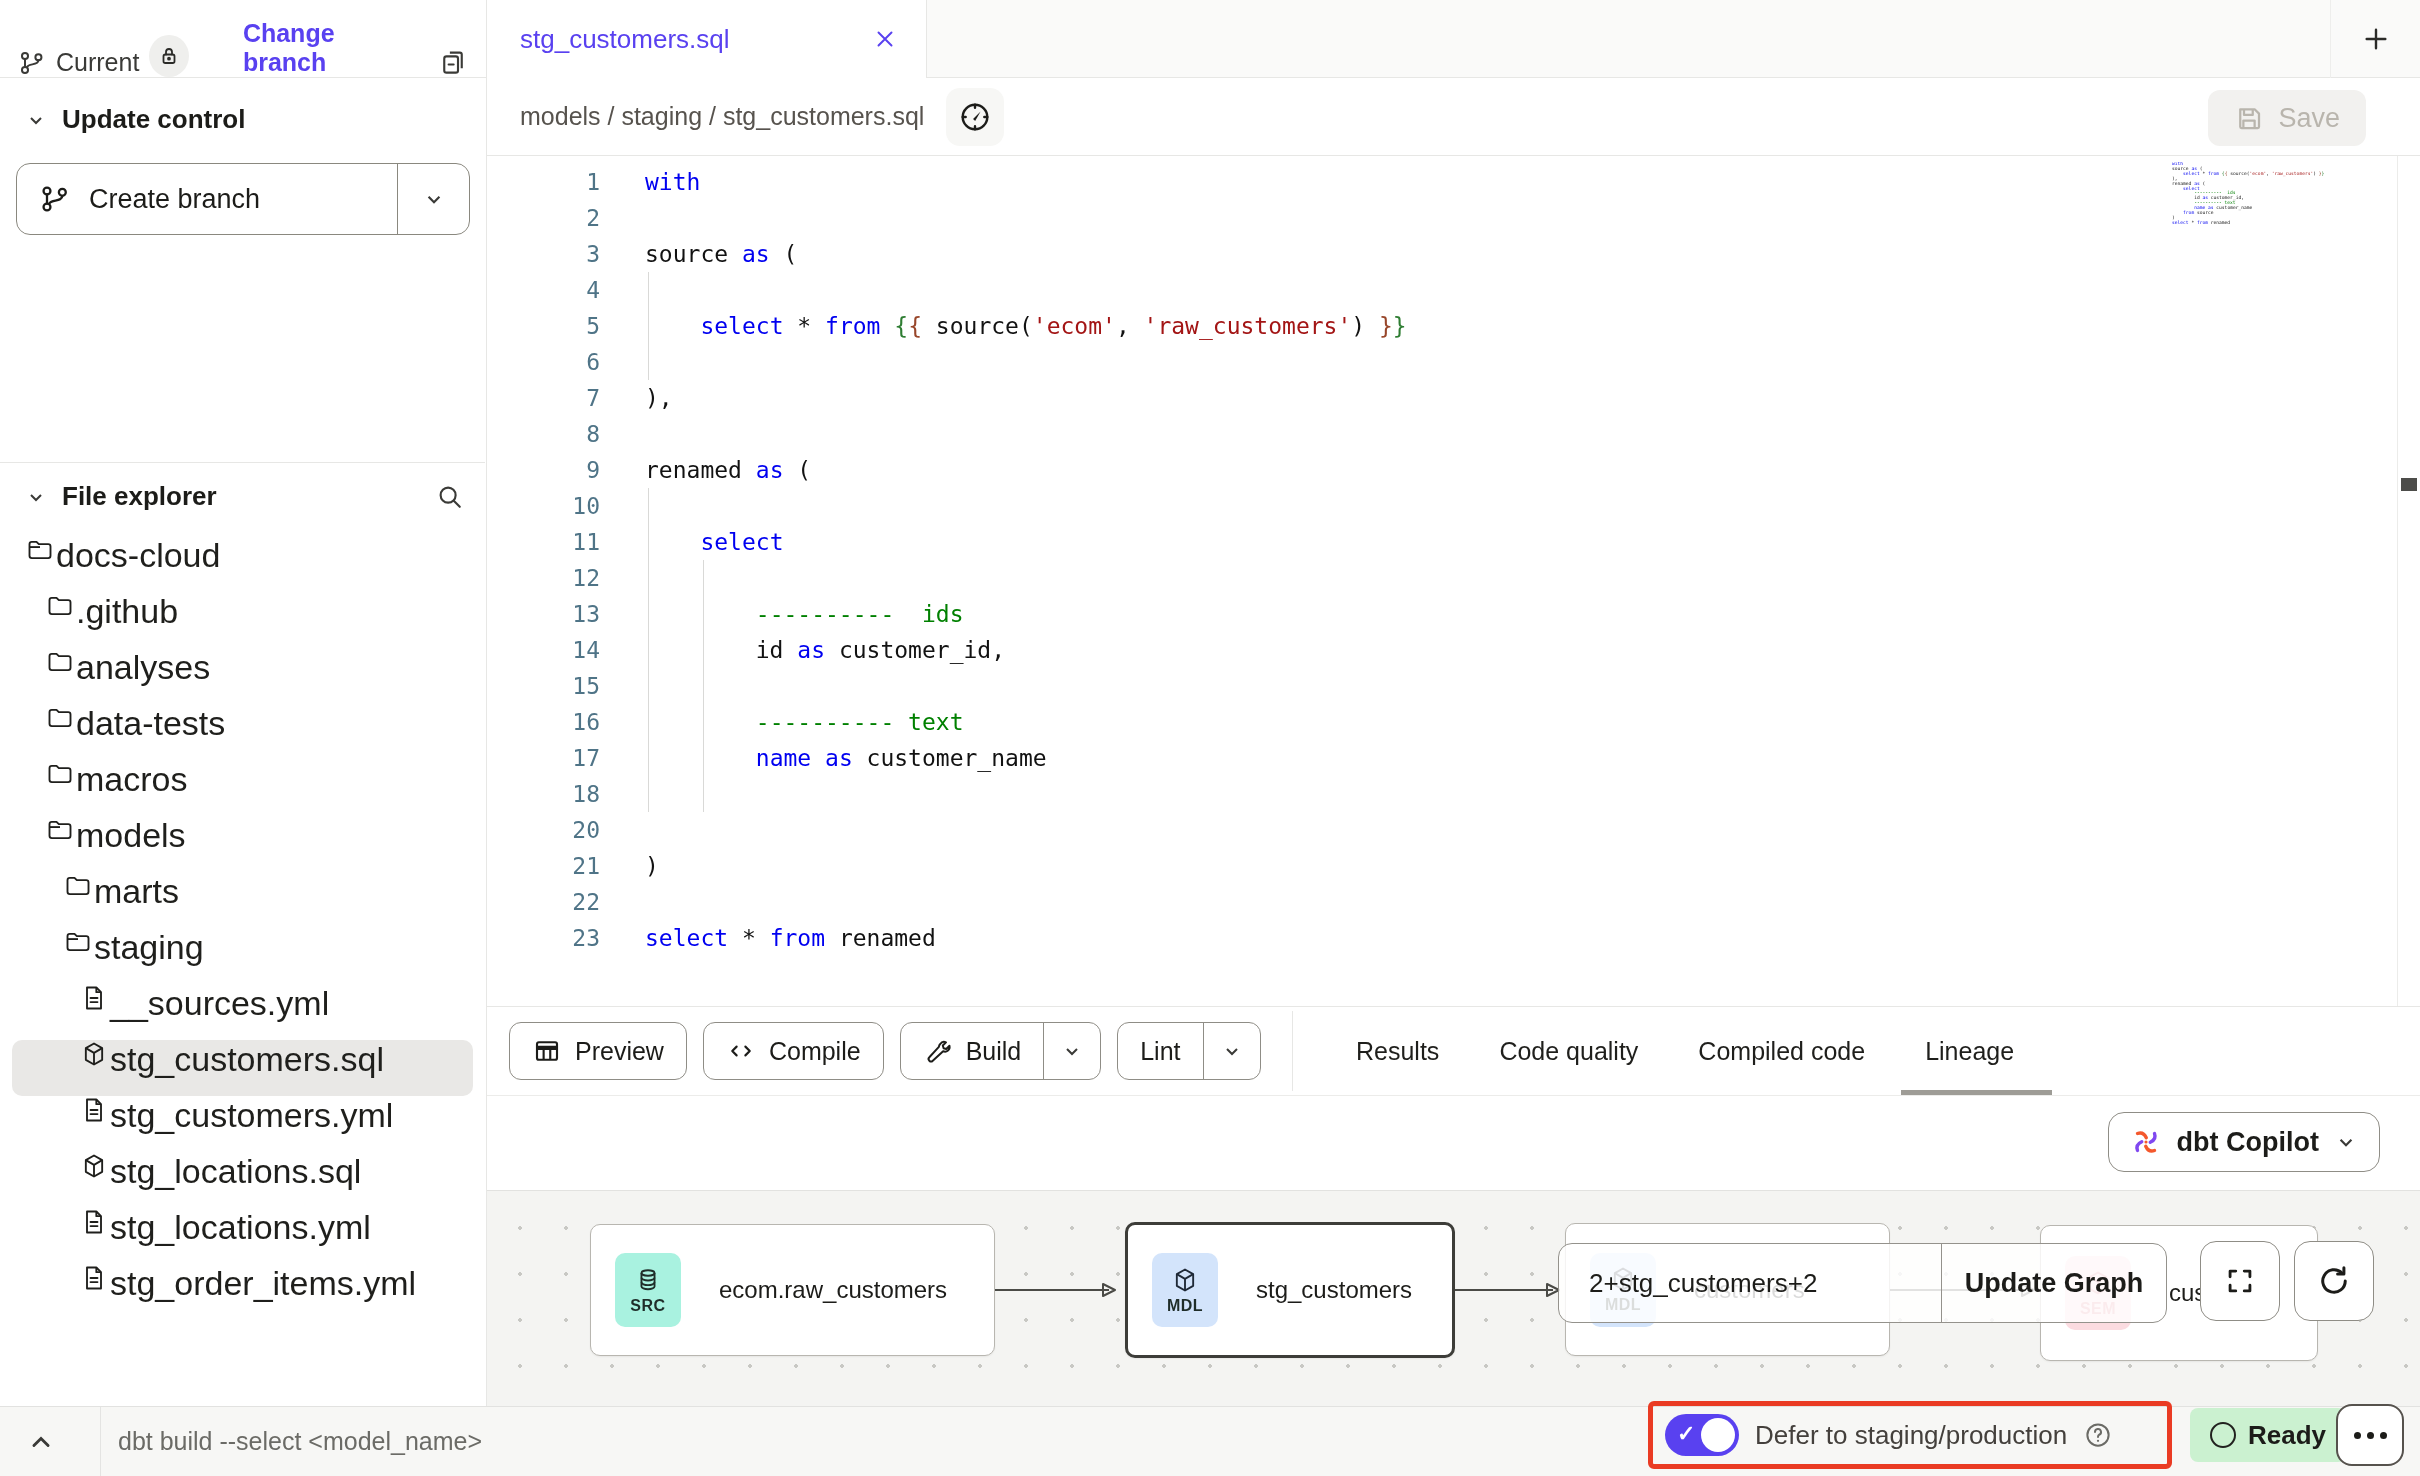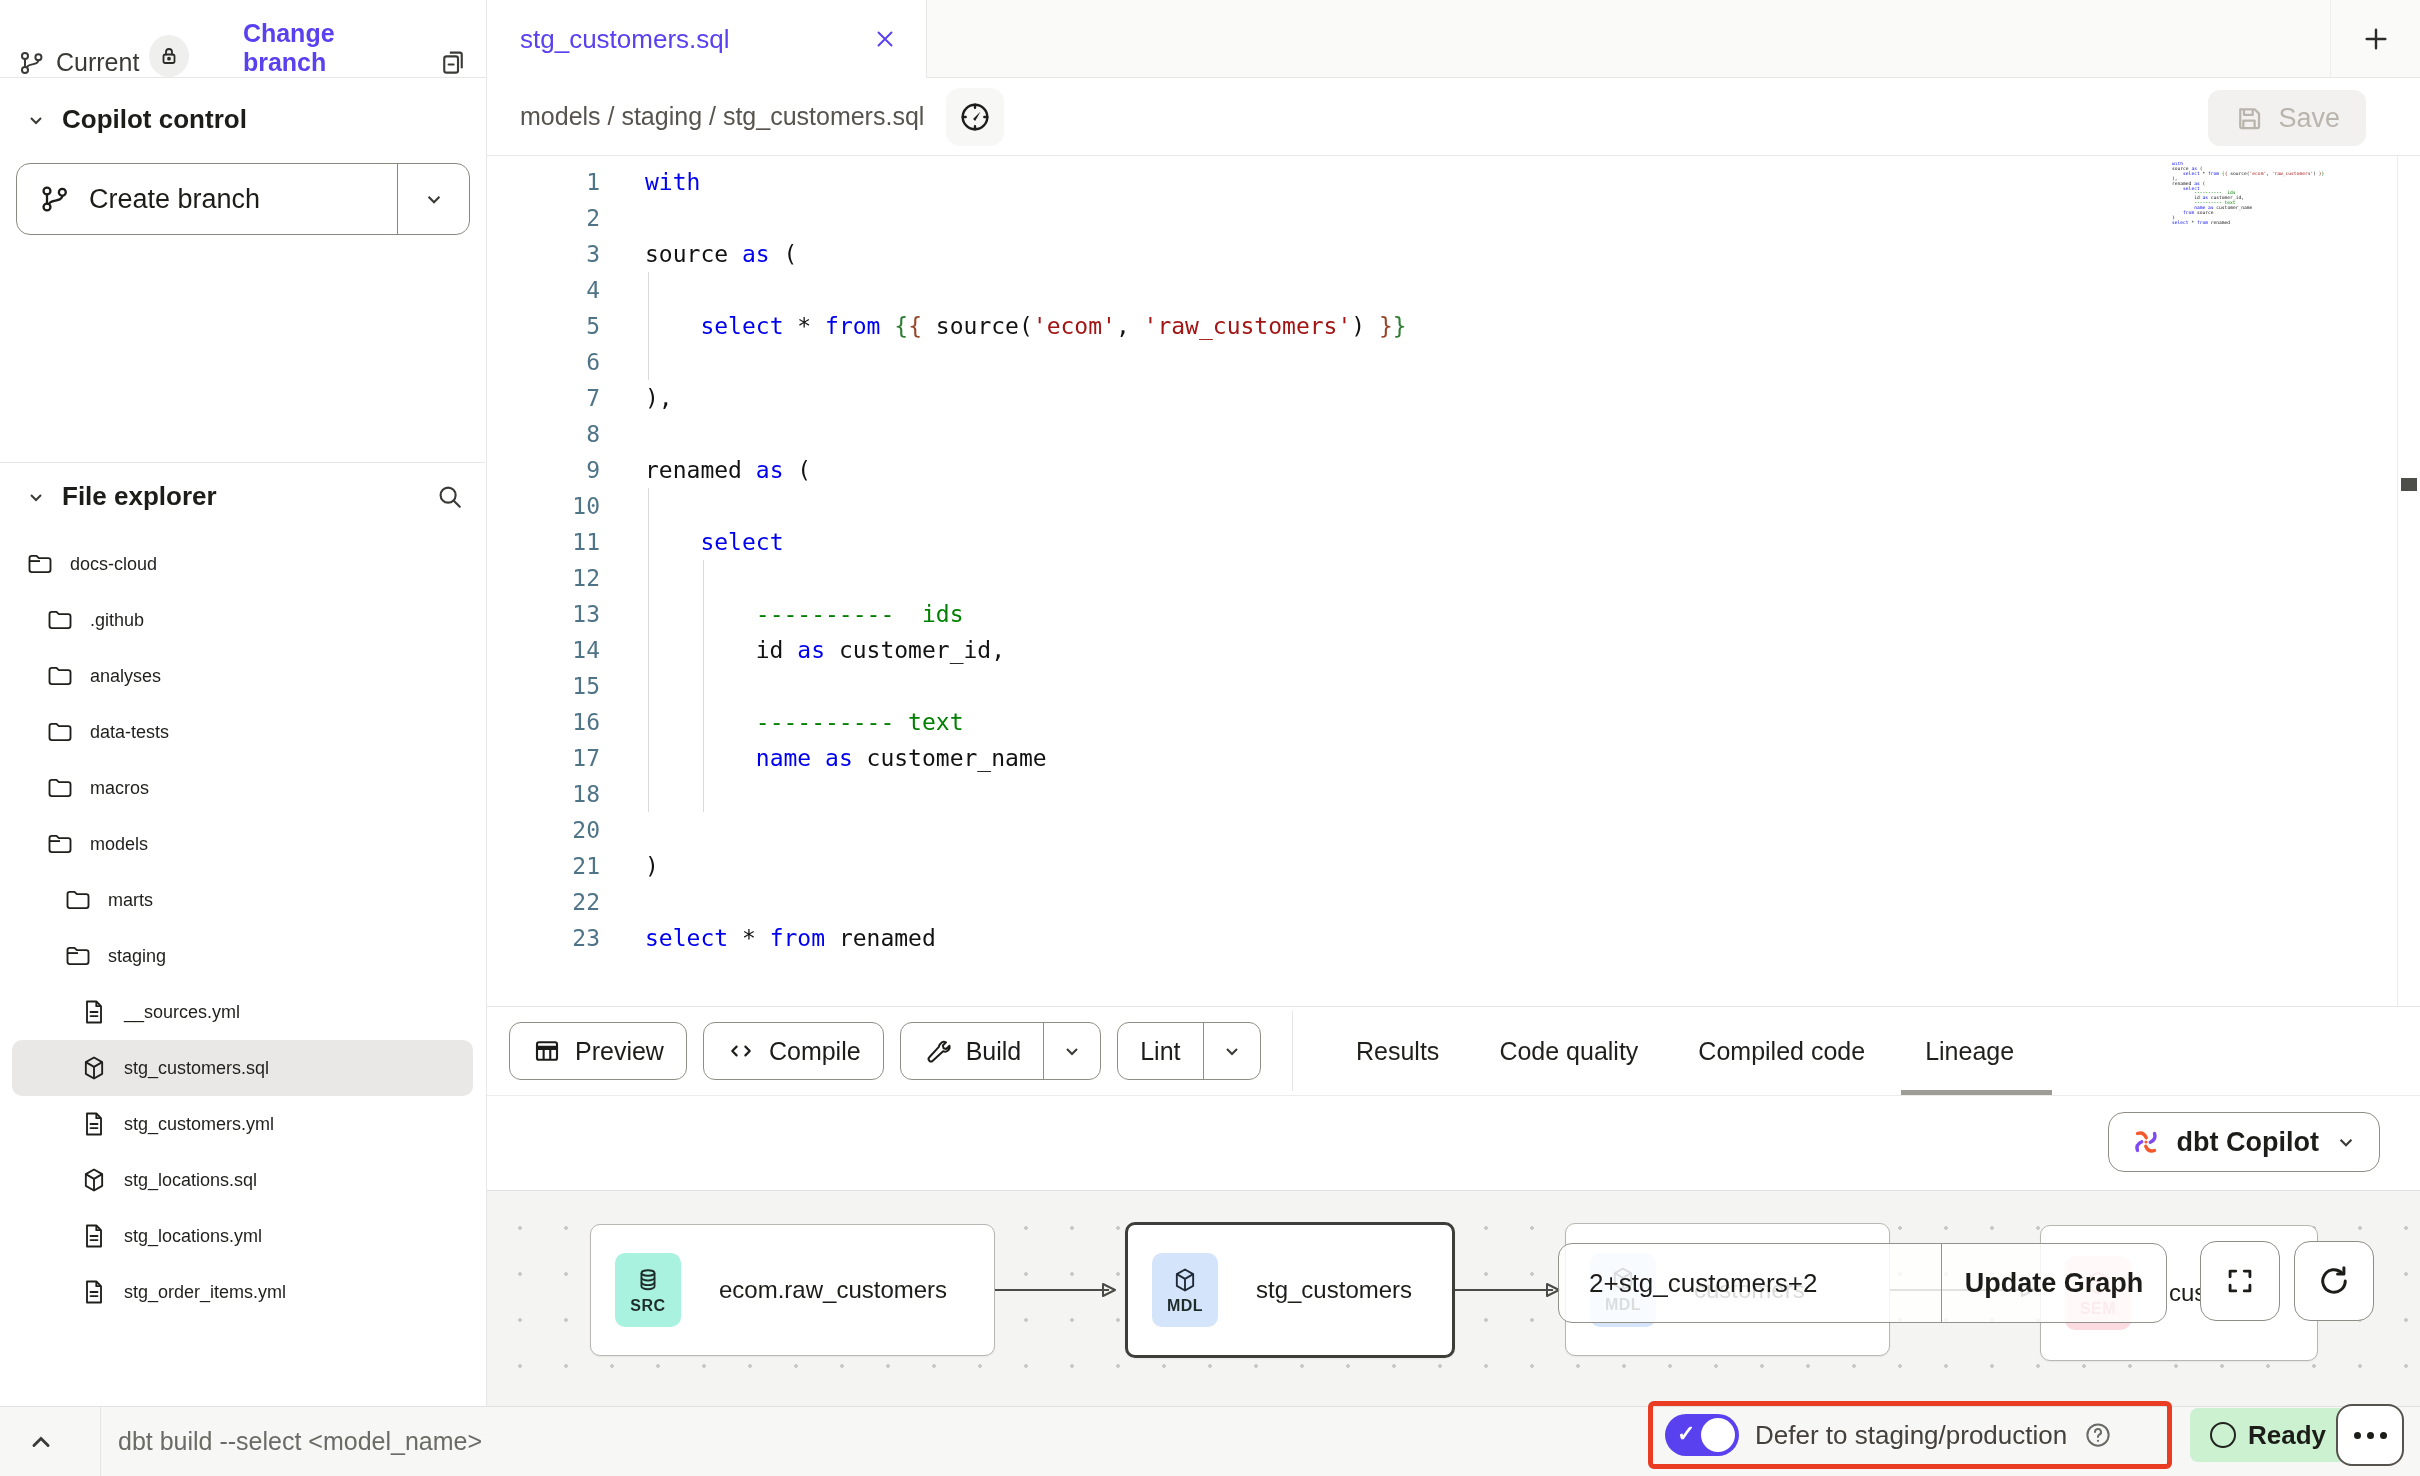--- a/index.html
+++ b/index.html
@@ -18,21 +18,21 @@
   .sec-head { display:flex; align-items:center; gap:14px; padding:26px 18px 10px 24px; }
   .sec-head .t { font-size:26px; font-weight:700; color:#1c1c19; }
   .create-branch { position:relative; margin:18px 16px 0 16px; height:72px; border:1.5px solid #8a887f; border-radius:14px; background:#fff; display:flex; align-items:stretch; }
   .create-branch .mainseg { flex:1; display:flex; align-items:center; gap:18px; padding-left:22px; font-size:27px; font-weight:500; }
   .create-branch .dropseg { width:72px; border-left:1px solid #8a887f; display:flex; align-items:center; justify-content:center; }
 
   .fe { position:absolute; top:462px; left:0; right:1px; border-top:1px solid #e7e7e5; }
   .fe-head { display:flex; align-items:center; gap:14px; padding:18px 20px 6px 24px; }
   .fe-head .t { font-size:26px; font-weight:700; flex:1; }
   #file-tree { margin-top:18px; }
-  .tree-row { height:56px; display:flex; align-items:center; gap:16px; font-size:18px; font-weight:500; color:#1f1f1c; margin:0 12px; border-radius:10px; padding-left:14px; }
+  .tree-row { height:56px; display:flex; gap:2px; font-size:34px; font-weight:500; color:#1f1f1c; margin:0 12px; border-radius:10px; padding-left:14px; }
   .tree-row.sel { background:#e9e8e6; }
   .tree-row svg { flex:0 0 auto; }
 
   
   #main { position:absolute; left:487px; top:0; width:1933px; height:1406px; }
   .tab-bar { position:absolute; top:0; left:0; right:0; height:78px; background:#fafaf9; border-bottom:1px solid #e7e7e5; }
   .tab-active { position:absolute; left:0; top:0; width:440px; height:78px; background:#fff; border-right:1px solid #e7e7e5; display:flex; align-items:center; justify-content:space-between; padding:0 28px 0 33px; }
   .tab-active .lbl { font-size:26px; font-weight:500; color:var(--purple); }
   .newtab { position:absolute; right:0; top:0; width:90px; height:78px; border-left:1px solid #eeeeec; display:flex; align-items:center; justify-content:center; }
 
@@ -140,21 +140,21 @@
       </span>
     </div>
 
     <div class="vc">
       <div class="sec-head">
         <span>
           <svg width="24" height="24" viewBox="0 0 24 24" fill="none" stroke="#3a3a37" stroke-width="2">
               <path d="M7 10l5 5 5-5"></path>
             </svg>
         </span>
-        <span class="t">Copilot control</span>
+        <span class="t">Update control</span>
       </div>
       <div class="create-branch">
         <div class="mainseg">
           <span>
             <svg width="32" height="32" viewBox="0 0 24 24" fill="none" stroke="#1c1c19" stroke-width="1.7" stroke-linecap="round">
               <circle cx="6" cy="6" r="2.6"></circle>
                 <circle cx="6" cy="18" r="2.6"></circle>
                 <circle cx="17.5" cy="7" r="2.6"></circle>
               <path d="M6 8.6v6.8"></path>
                 <path d="M17.5 9.6c0 4.6-8.2 2.6-9.6 5.6"></path>

